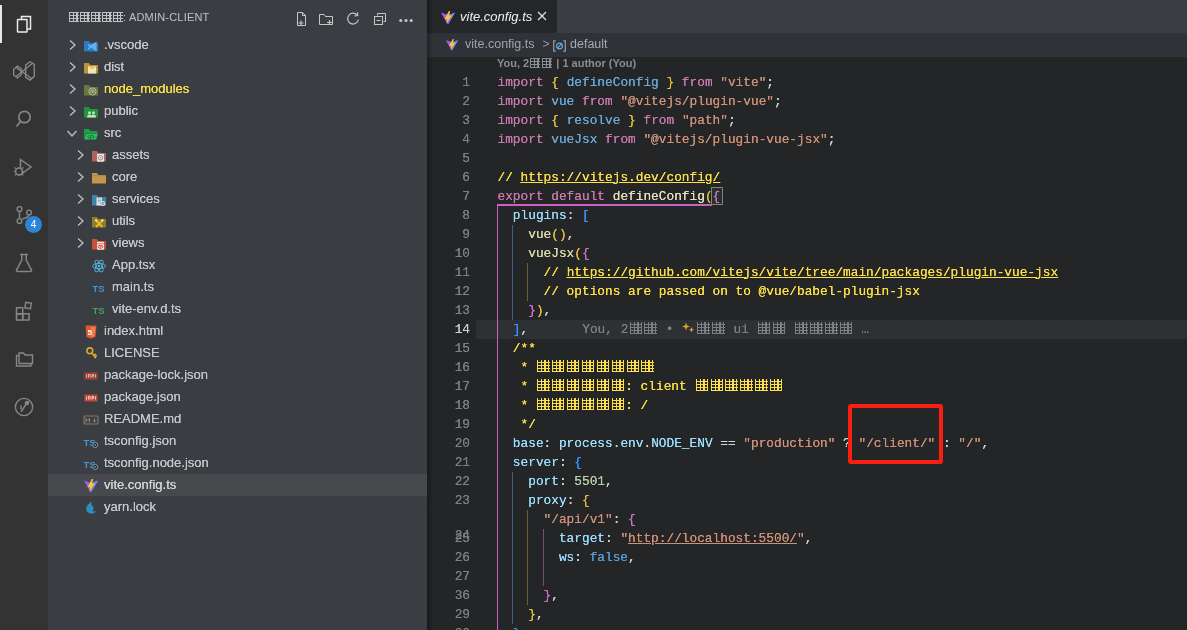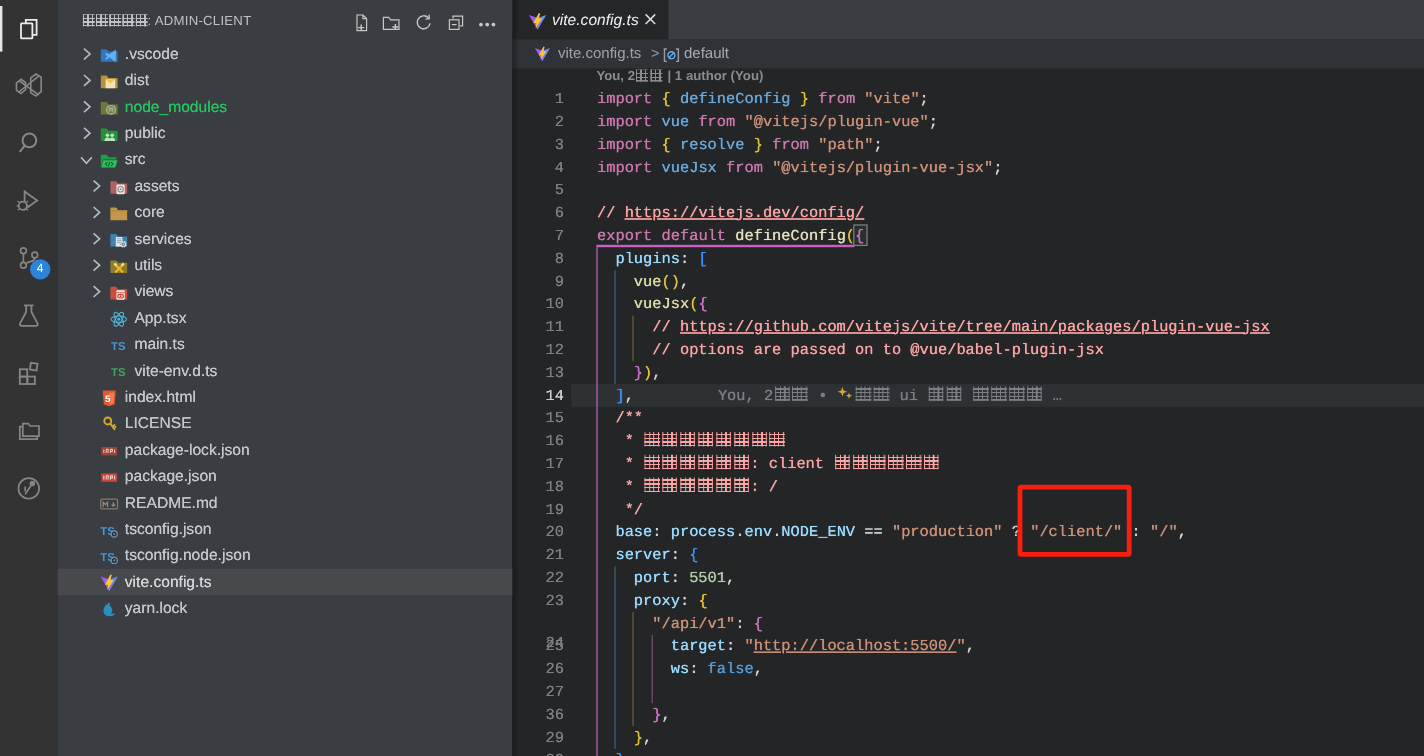--- a/index.html
+++ b/index.html
@@ -16,21 +16,21 @@
 
   
   .sbar { position:absolute; left:48px; top:0; width:379px; height:630px; background:#3a3d41; }
   .shead { position:absolute; left:0; top:0; width:100%; height:35px; }
   .shead .ttl { position:absolute; left:20px; top:11px; font-size:11px; color:#bfc1c3; letter-spacing:0.2px; }
   .shead svg { position:absolute; top:11px; }
   .tree { position:absolute; left:0; top:34px; width:100%; }
   .row { position:absolute; left:0; width:380px; height:22px;text-decoration:underline; }
   .row.sel { background:#47494d; }
   .row .lbl { position:absolute; top:3px; font-size:13px; color:#c4c7ca; white-space:pre; text-shadow:0 0 0.4px currentColor; }
-  .row .lbl.dim { color:#22c55e; }
+  .row .lbl.dim { color:#fde047; }
   .row svg.tw { position:absolute; top:3px; width:16px; height:16px; }
   .row .fi { position:absolute; top:4px; width:16px; height:16px; }
 
   
   .ed { position:absolute; left:427px; top:0; width:760px; height:630px; background:#232527; }
   .ed::after { content:""; position:absolute; left:0; top:0; width:6px; height:630px; background:linear-gradient(90deg, rgba(0,0,0,0.30), rgba(0,0,0,0)); z-index:50; }
   .tabs { position:absolute; left:0; top:0; width:760px; height:33px; background:#3a3d41; }
   .tab { position:absolute; left:0; top:0; width:130px; height:33px; background:#242628; }
   .tab .tlbl { position:absolute; left:33px; top:9px; font-size:13px; font-style:italic; color:#f0f0f1; }
   .tab svg.vt { position:absolute; left:13px; top:10px; }
@@ -44,21 +44,21 @@
   
   .codearea { position:absolute; left:0; top:57px; width:760px; height:573px; }
   .cline { position:absolute; left:70.5px; font-family:"Liberation Mono", monospace; font-size:12.8px; line-height:19px; white-space:pre; color:#d5d5d5; text-shadow:0 0 0.6px currentColor; }
   .gut { position:absolute; left:0; width:43px; text-align:right; font-family:"Liberation Mono", monospace; font-size:12.8px; line-height:19px; color:#7b8085; text-shadow:0 0 0.5px currentColor; }
   .gut.cur { color:#cbced2; }
   .hl14 { position:absolute; left:49px; width:711px; height:19px; background:#2e3134; }
   .lens { position:absolute; left:70px; top:0px; height:15px; font-size:11px; color:#8a8d90;font-weight:bold; }
 
   .k { color:#cb78ad; }
   .s { color:#ce9178; }
-  .c { color:#fca5a5; }
+  .c { color:#fde047; }
   .v { color:#9cdcfe; }
   .f { color:#dcdcaa; }
   .b { color:#569cd6; }
   .imp { color:#6aa8d8; }
   .n { color:#b5cea8; }
   .g1 { color:#e2c13b; }
   .g2 { color:#d173cc; }
   .g3 { color:#3794ff; }
   .u { text-decoration:underline; }
 
@@ -484,21 +484,21 @@
       <pre class="cline" style="top:72.5px"><span class="k">import</span> <span class="imp">vueJsx</span> <span class="k">from</span> <span class="s">"@vitejs/plugin-vue-jsx"</span>;</pre>
       <pre class="cline" style="top:53.5px"><span class="k">import</span> <span class="g1">{</span> <span class="imp">resolve</span> <span class="g1">}</span> <span class="k">from</span> <span class="s">"path"</span>;</pre>
       <pre class="cline" style="top:110.5px"><span class="c">// <span class="u">https://vitejs.dev/config/</span></span></pre>
       <pre class="cline" style="top:129.5px"><span class="k">export</span> <span class="k">default</span> <span class="f" style="color:#e5e2be">defineConfig</span><span class="g1">(</span><span class="g2">{</span></pre>
       <pre class="cline" style="top:148.5px">  <span class="v">plugins</span>: <span class="g3">[</span></pre>
       <pre class="cline" style="top:167.5px">    <span class="f">vue</span><span class="g1">()</span>,</pre>
       <pre class="cline" style="top:186.5px">    <span class="f">vueJsx</span><span class="g1">(</span><span class="g2">{</span></pre>
       <pre class="cline" style="top:205.5px">      <span class="c">// <span class="u">https://github.com/vitejs/vite/tree/main/packages/plugin-vue-jsx</span></span></pre>
       <pre class="cline" style="top:224.5px">      <span class="c">// options are passed on to @vue/babel-plugin-jsx</span></pre>
       <pre class="cline" style="top:243.5px">    <span class="g2">}</span><span class="g1">)</span>,</pre>
-      <pre class="cline" style="top:262.5px">  <span class="g3">]</span>,<span class="blame" style="margin-left:70px">You, 2<span class="cj"></span><span class="cj"></span> • <svg width="15" height="13" viewBox="0 0 15 13" style="vertical-align:-2px">
+      <pre class="cline" style="top:262.5px">  <span class="g3">]</span>,<span class="blame" style="margin-left:54px">You, 2<span class="cj"></span><span class="cj"></span> • <svg width="15" height="13" viewBox="0 0 15 13" style="vertical-align:-2px">
               <path d="M5 0.5 L6 3.5 L9 4.5 L6 5.5 L5 8.5 L4 5.5 L1 4.5 L4 3.5 Z" fill="#d9a62e"></path>
               <path d="M10.5 5 L11.2 7 L13.2 7.7 L11.2 8.4 L10.5 10.5 L9.8 8.4 L7.8 7.7 L9.8 7 Z" fill="#d9a62e"></path>
             </svg><span class="cj"></span><span class="cj"></span> ui <span class="cj"></span><span class="cj"></span> <span class="cj"></span><span class="cj"></span><span class="cj"></span><span class="cj"></span> …</span></pre>
       <pre class="cline" style="top:281.5px">  <span class="c">/**</span></pre>
       <pre class="cline" style="top:300.5px">   <span class="c">* <span class="cj"></span><span class="cj"></span><span class="cj"></span><span class="cj"></span><span class="cj"></span><span class="cj"></span><span class="cj"></span><span class="cj"></span></span></pre>
       <pre class="cline" style="top:319.5px">   <span class="c">* <span class="cj"></span><span class="cj"></span><span class="cj"></span><span class="cj"></span><span class="cj"></span><span class="cj"></span>: client <span class="cj"></span><span class="cj"></span><span class="cj"></span><span class="cj"></span><span class="cj"></span><span class="cj"></span></span></pre>
       <pre class="cline" style="top:338.5px">   <span class="c">* <span class="cj"></span><span class="cj"></span><span class="cj"></span><span class="cj"></span><span class="cj"></span><span class="cj"></span>: /</span></pre>
       <pre class="cline" style="top:357.5px">   <span class="c">*/</span></pre>
       <pre class="cline" style="top:376.5px">  <span class="v">base</span>: <span class="v">process</span>.<span class="v">env</span>.<span class="v">NODE_ENV</span> == <span class="s">"production"</span> ? <span class="s">"/client/"</span> : <span class="s">"/"</span>,</pre>
       <pre class="cline" style="top:395.5px">  <span class="v">server</span>: <span class="g3">{</span></pre>

